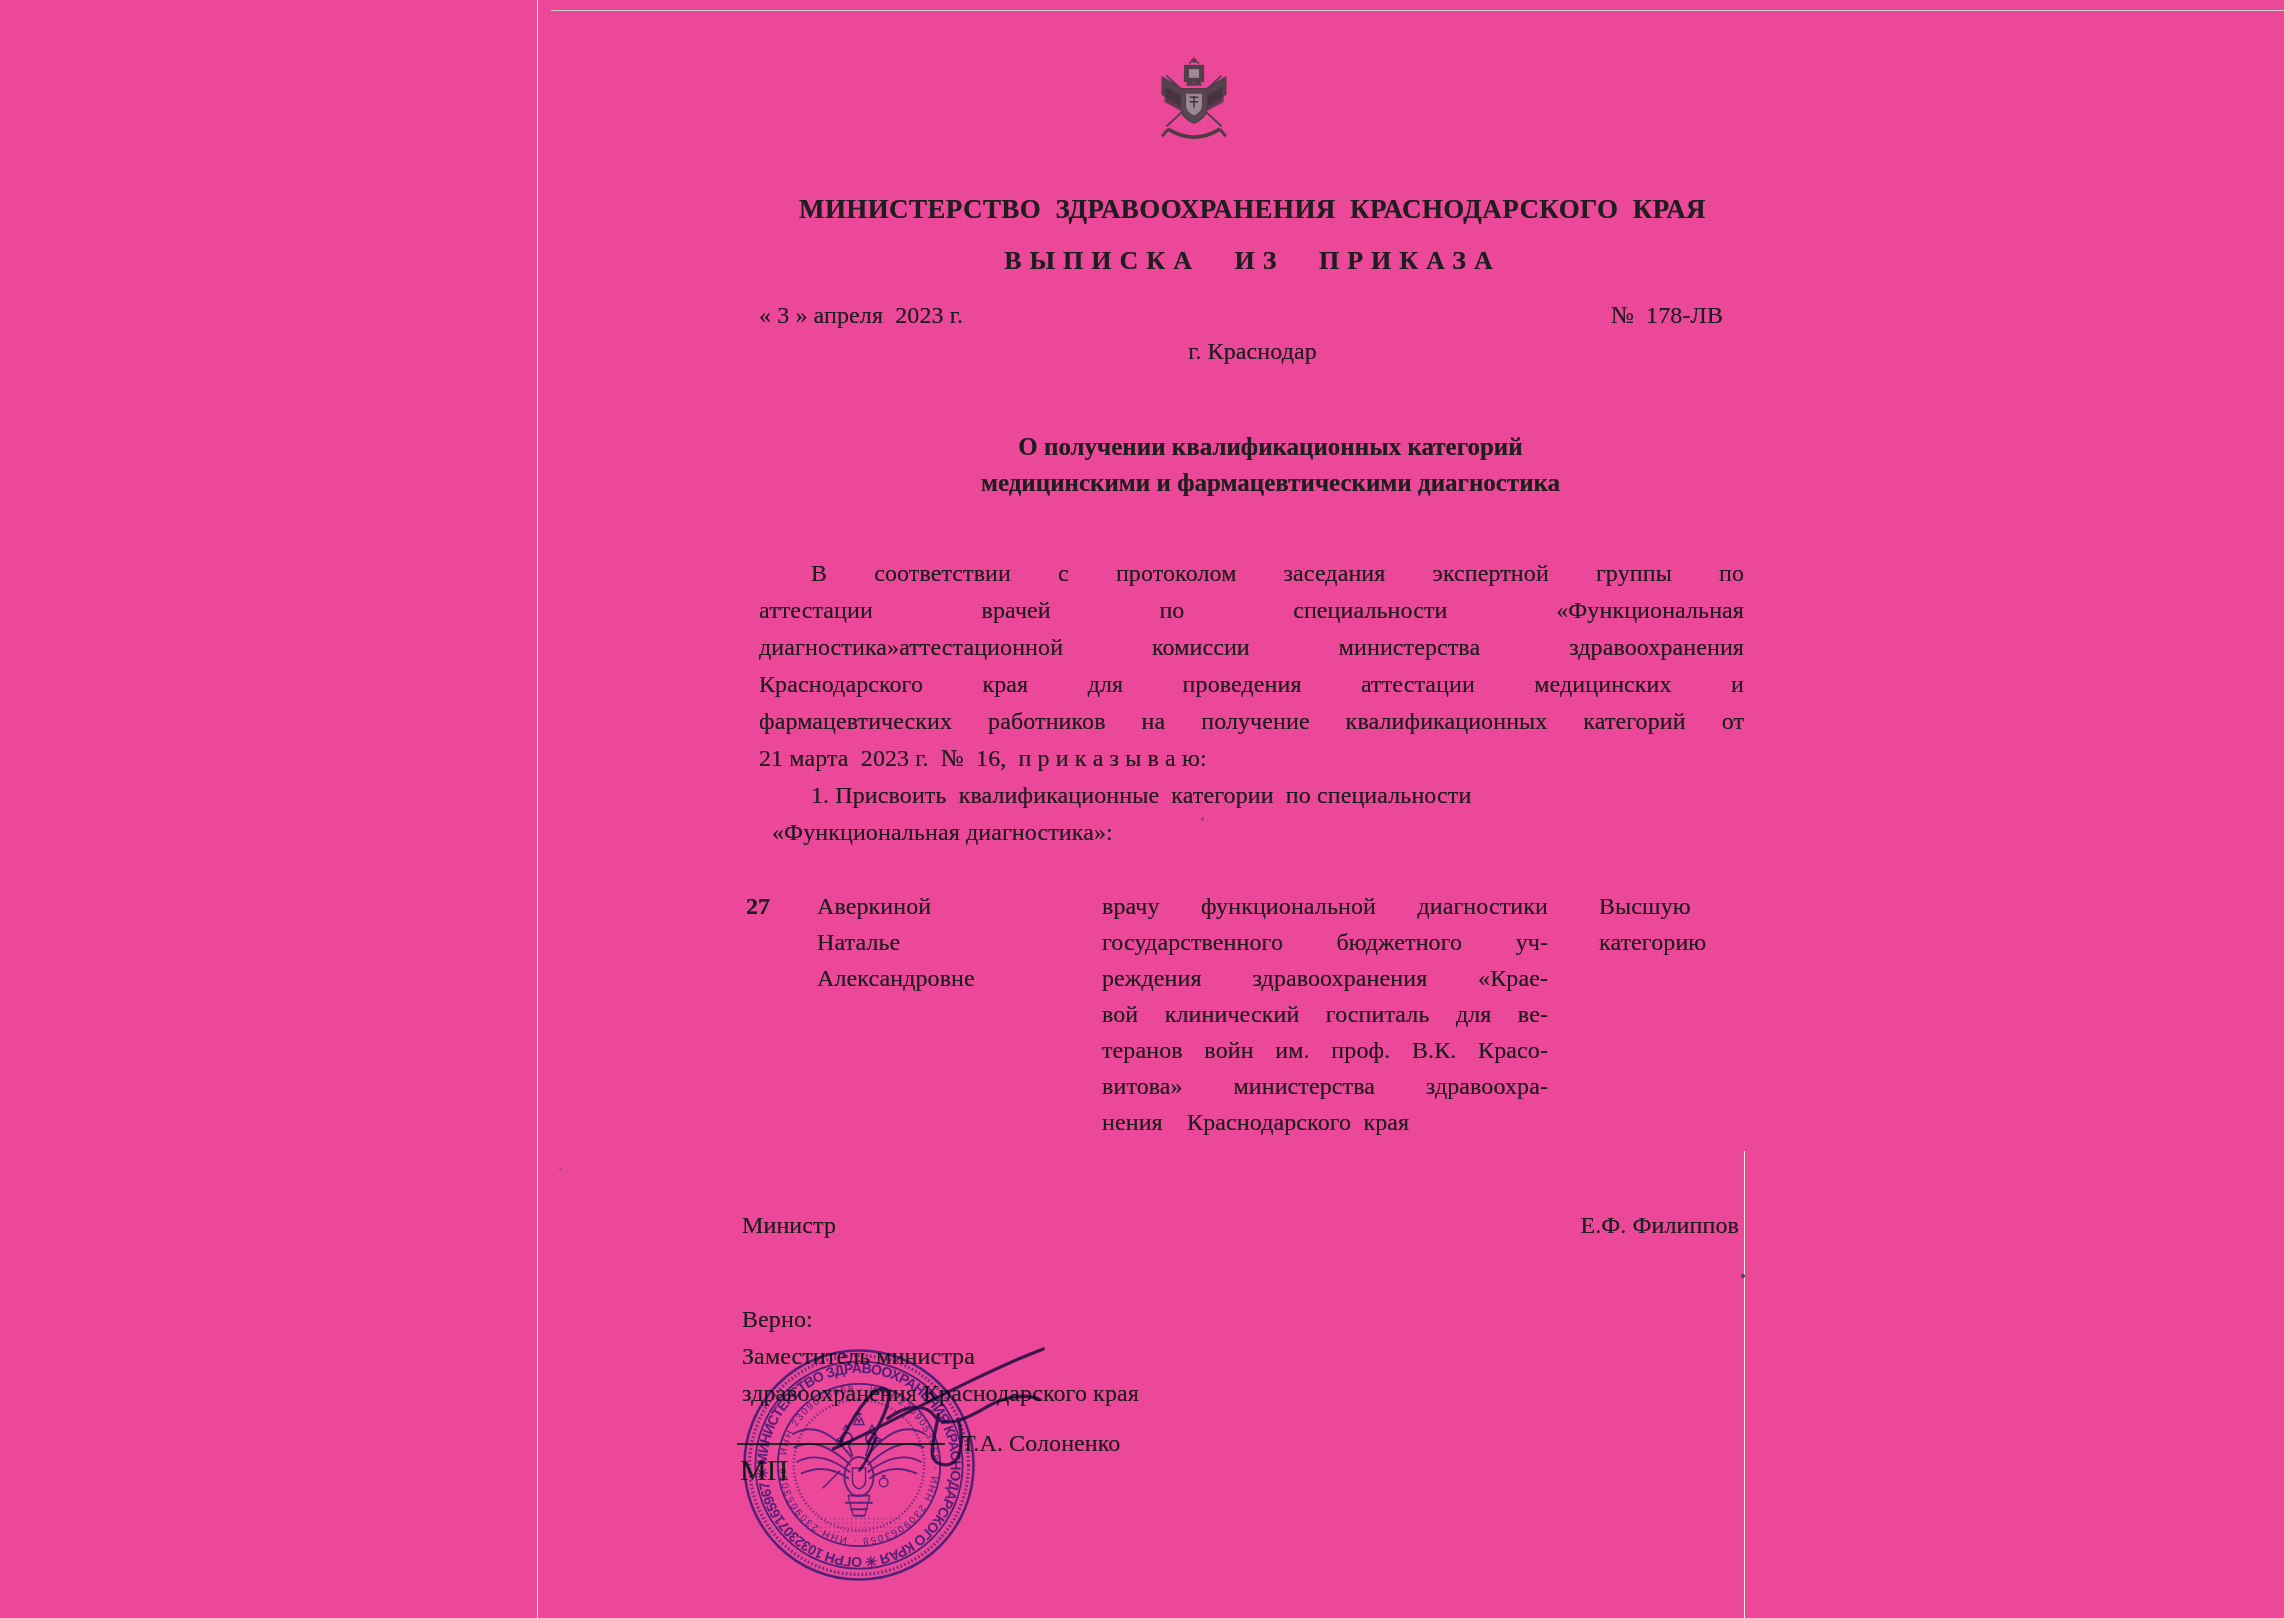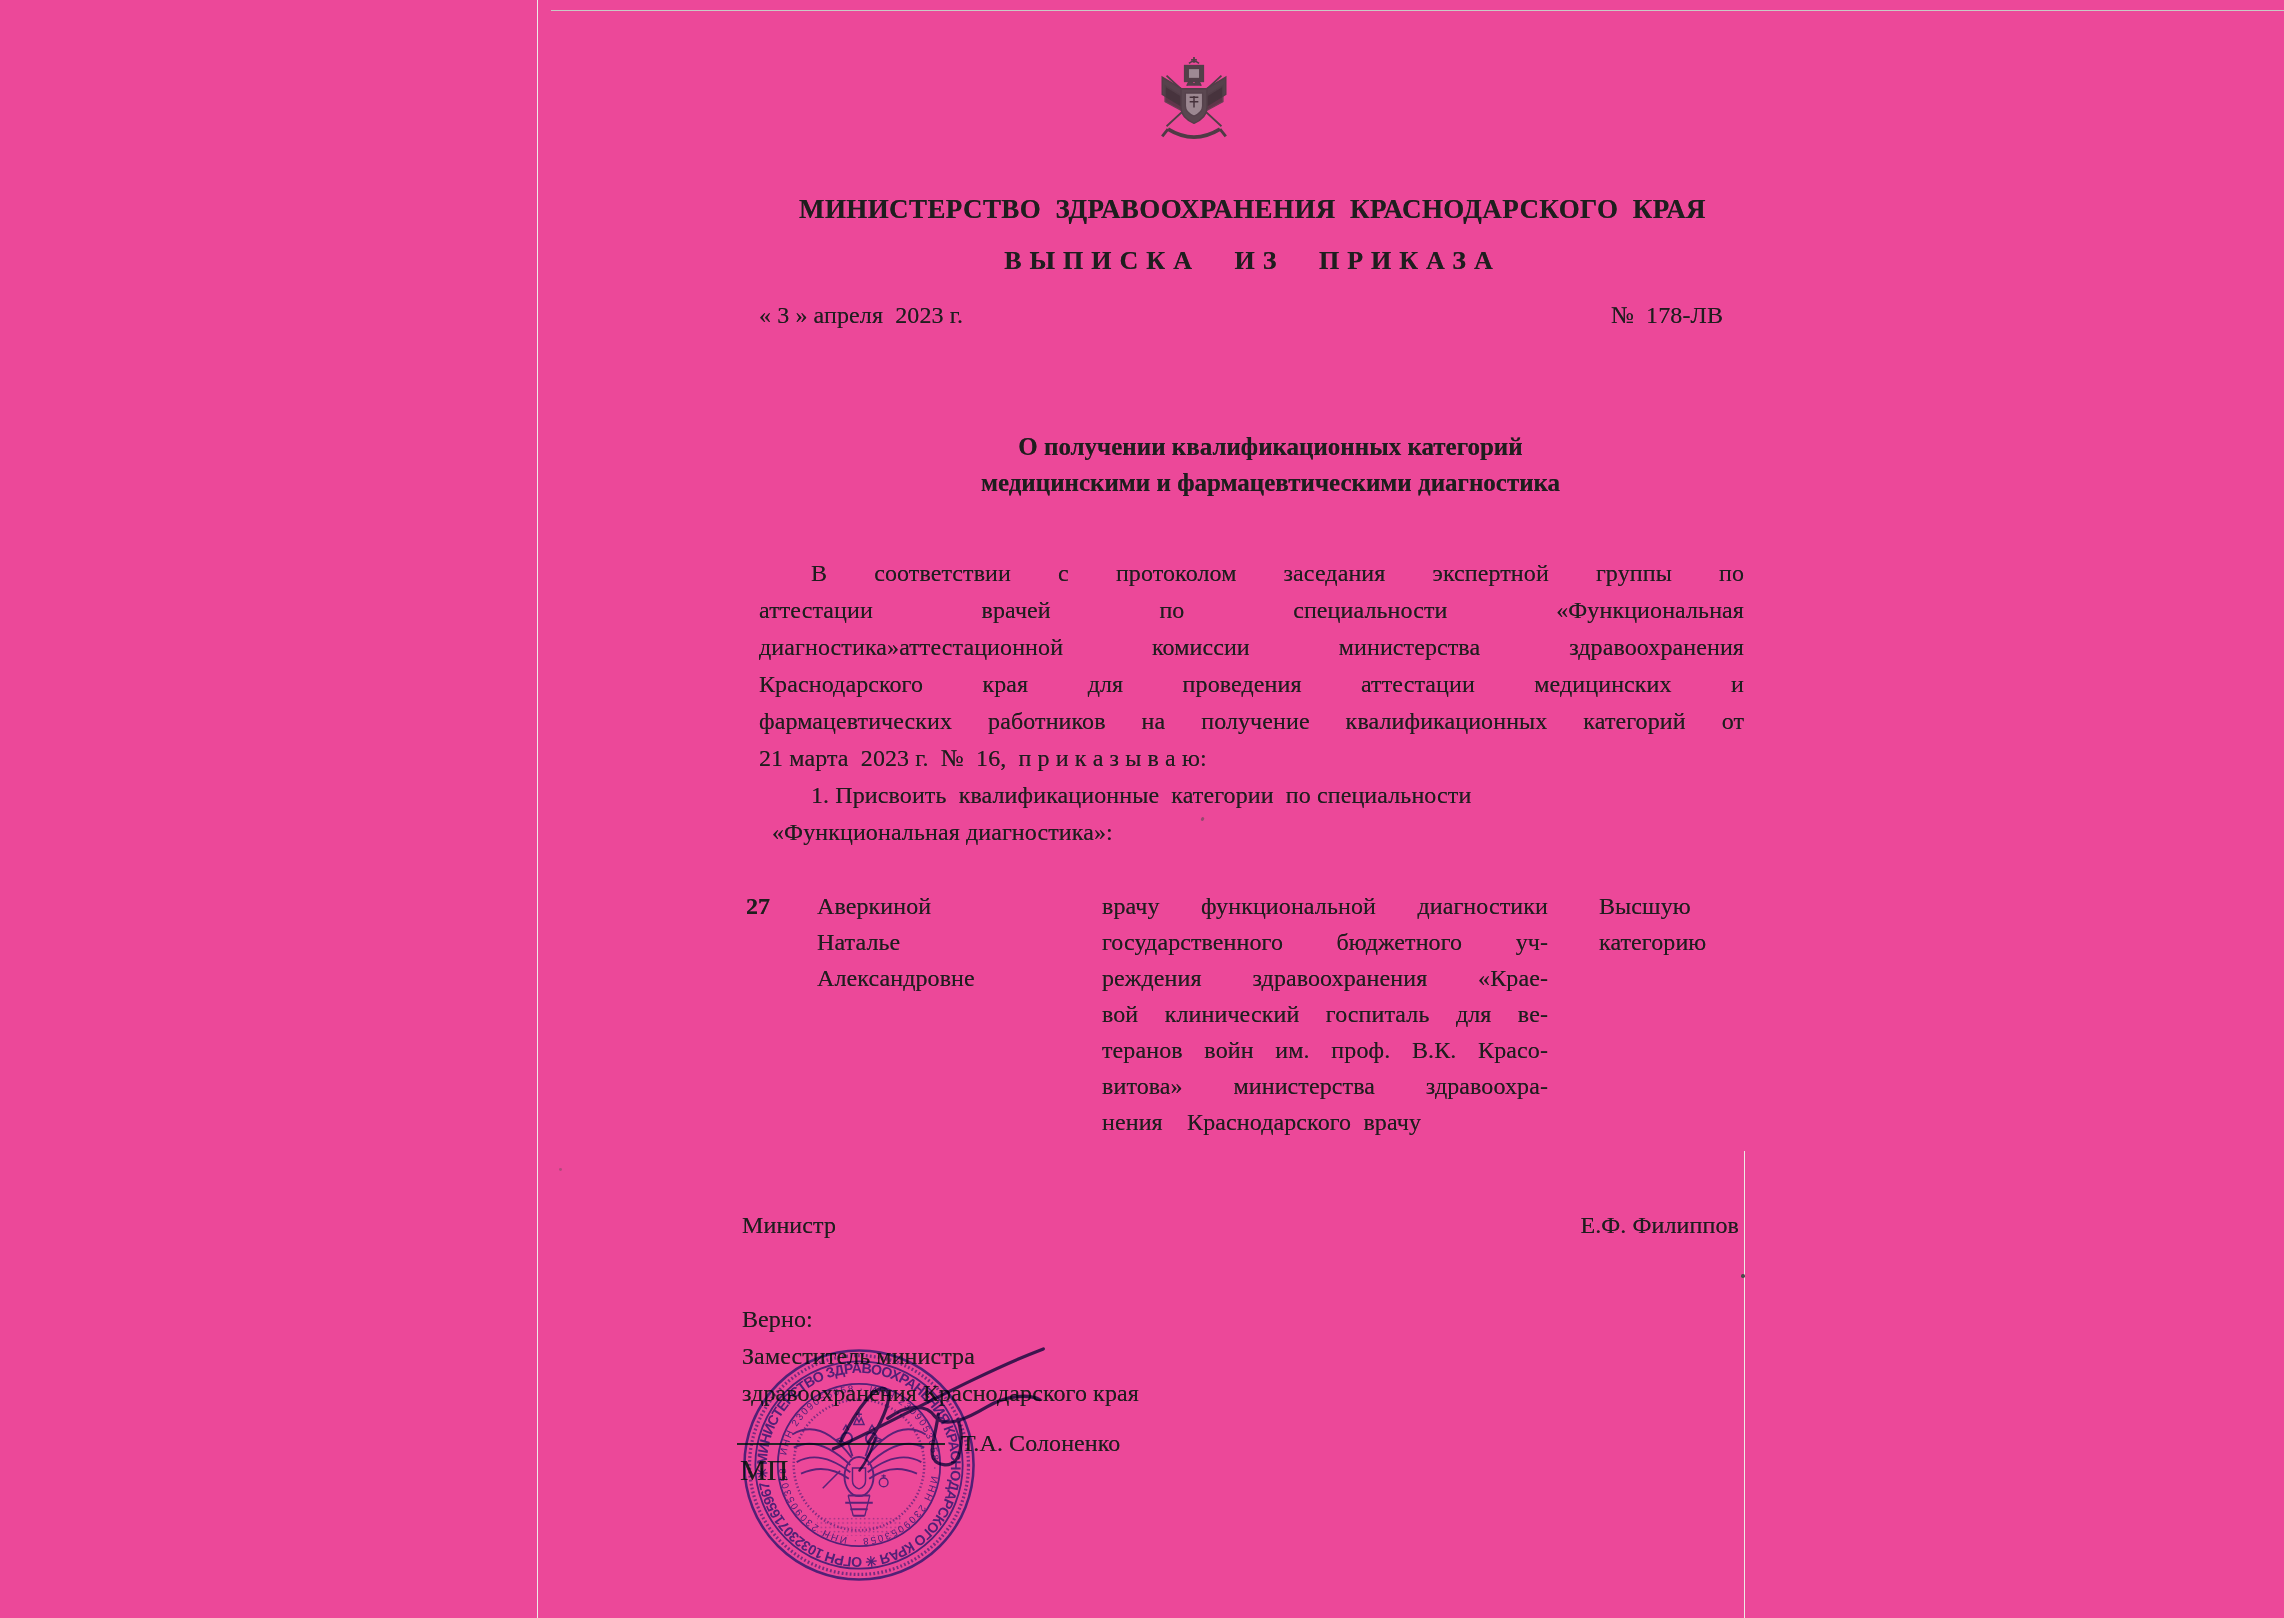--- a/index.html
+++ b/index.html
@@ -69,20 +69,21 @@
 
   <div class="abs org center" style="left:759px;top:194px;width:987px;">МИНИСТЕРСТВО  ЗДРАВООХРАНЕНИЯ КРАСНОДАРСКОГО  КРАЯ</div>
 
   <div class="abs dtype center" style="left:759px;top:246px;width:987px;">ВЫПИСКА ИЗ ПРИКАЗА</div>
 
   <div class="abs doc daterow" style="left:759px;top:297px;width:987px;padding-right:0;">
     <span class="pre">« 3 » апреля  2023 г.</span>
     <span class="pre" style="margin-right:23px;">№  178-ЛВ</span>
   </div>
 
+  <div class="abs doc center" style="left:759px;top:333px;width:987px;">г. Краснодар</div>
 
   <div class="abs subject center" style="left:759px;top:429px;width:1023px;">
     <div>О получении квалификационных категорий</div>
     <div>медицинскими и фармацевтическими диагностика</div>
   </div>
 
   <div class="abs doc" style="left:759px;top:555px;width:985px;line-height:37px;">
     <div class="just ind1">В соответствии с протоколом заседания экспертной группы по</div>
     <div class="just">аттестации врачей по специальности «Функциональная</div>
     <div class="just">диагностика»аттестационной комиссии министерства здравоохранения</div>
@@ -101,21 +102,21 @@
     <div>Александровне</div>
   </div>
 
   <div class="abs doc" style="left:1102px;top:888px;width:446px;line-height:36px;">
     <div class="just">врачу функциональной диагностики</div>
     <div class="just">государственного бюджетного уч-</div>
     <div class="just">реждения здравоохранения «Крае-</div>
     <div class="just">вой клинический госпиталь для ве-</div>
     <div class="just">теранов войн  им. проф. В.К. Красо-</div>
     <div class="just">витова» министерства здравоохра-</div>
-    <div class="pre">нения    Краснодарского  врачу</div>
+    <div class="pre">нения    Краснодарского  края</div>
   </div>
 
   <div class="abs doc" style="left:1599px;top:888px;width:145px;line-height:36px;">
     <div>Высшую</div>
     <div>категорию</div>
   </div>
 
   <div class="abs doc daterow" style="left:742px;top:1207px;width:997px;">
     <span>Министр</span>
     <span>Е.Ф. Филиппов</span>

